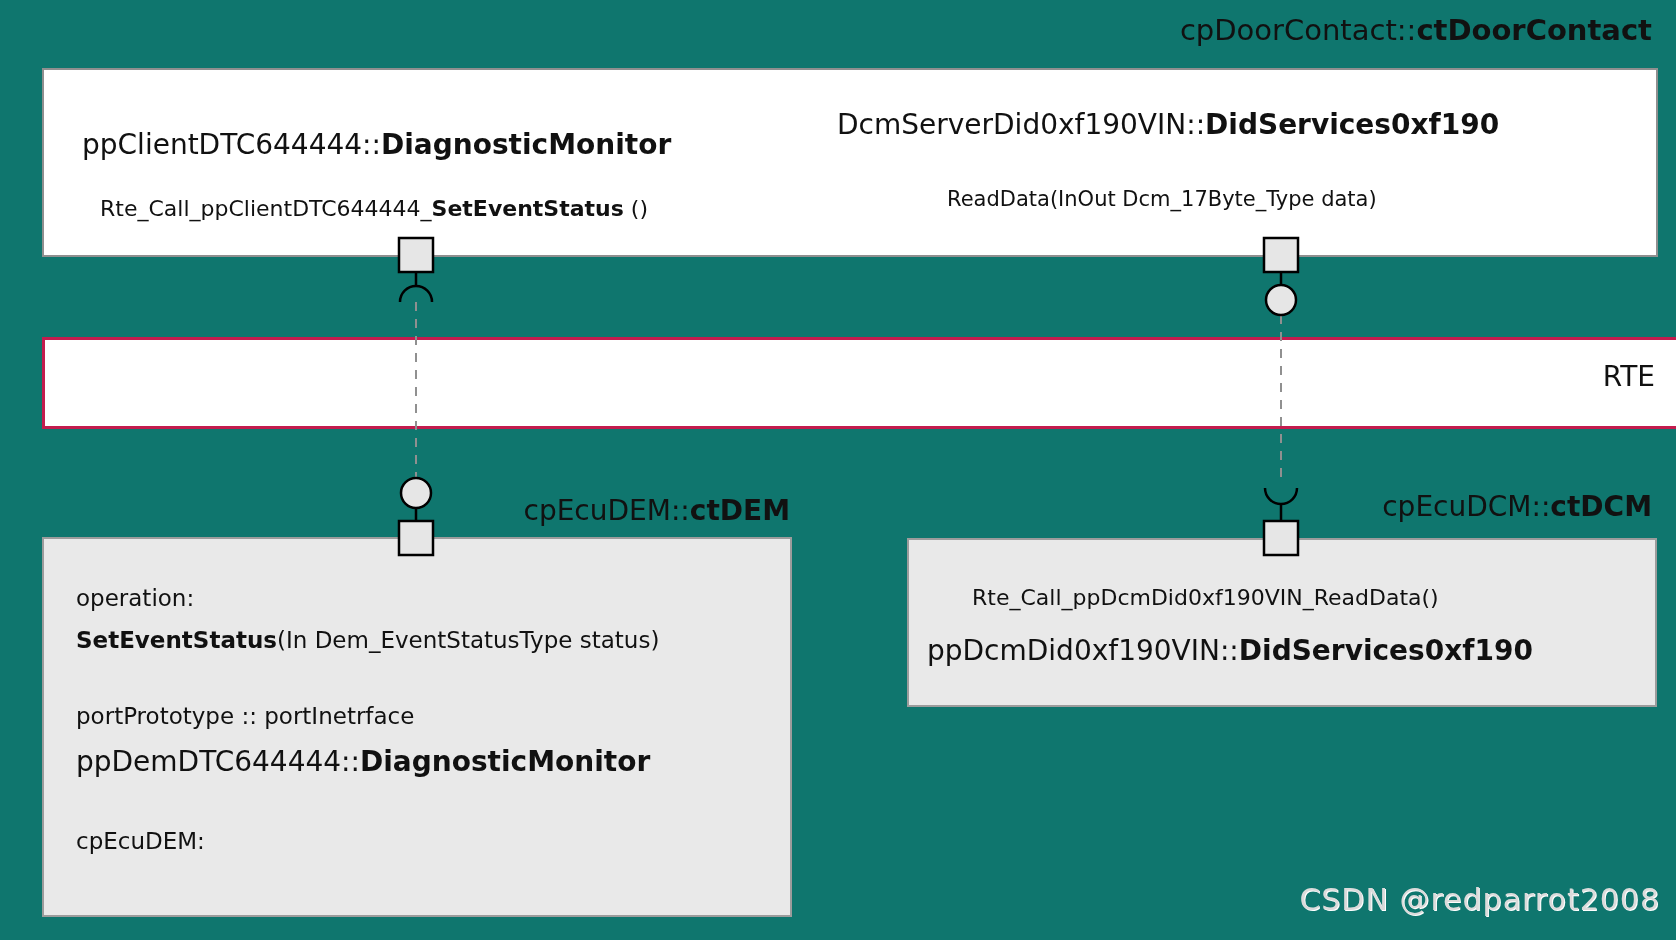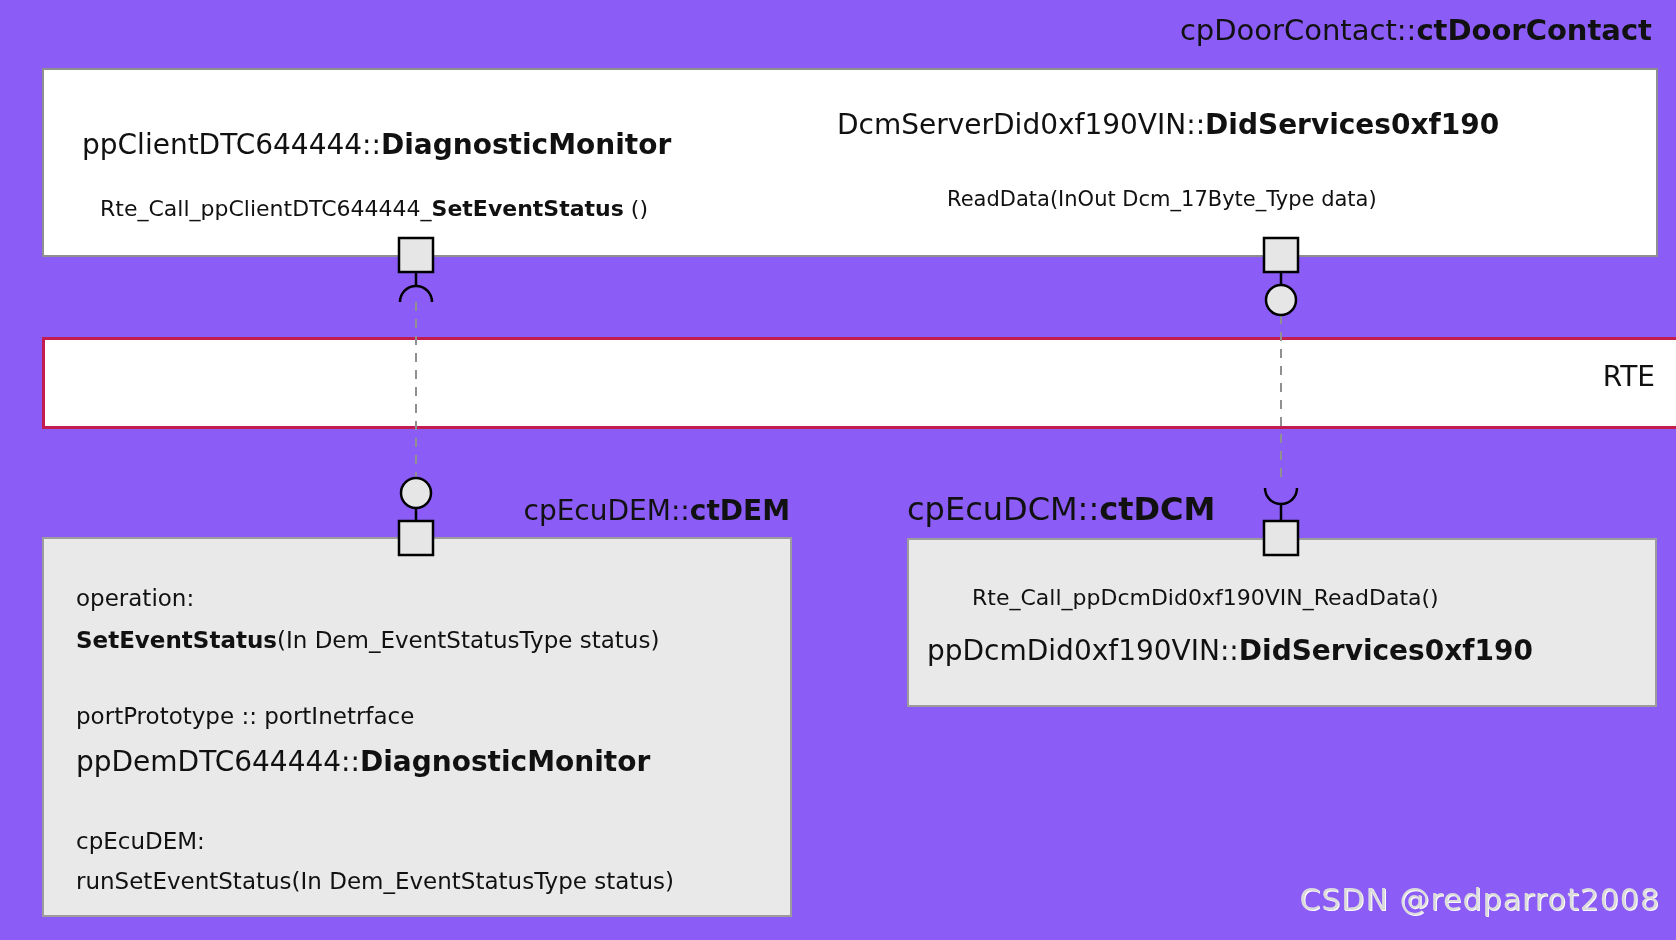--- a/index.html
+++ b/index.html
@@ -1,18 +1,18 @@
 <!DOCTYPE html>
 <html><head>
 <meta charset="utf-8">
 <style>
   html,body { margin:0; padding:0; background:#ffffff; }
   #canvas {
     position:relative; width:1676px; height:940px; overflow:hidden;
-    background:#8b5cf6; color:#111111;
+    background:#0f766e; color:#111111;
     font-family:"DejaVu Sans","Liberation Sans",sans-serif;
   }
   .abs { position:absolute; white-space:nowrap; }
   b, .bld { font-weight:bold; }
 
   
   .diagram-title { top:13px; right:24px; font-size:29px; }
 
   
   .top-box {
@@ -32,21 +32,21 @@
     padding-right:26px; box-sizing:content-box;
   }
   .rte-label { font-size:28px; margin-bottom:14px; }
 
   
   .ecu-box { background:#e9e9e9; border:2px solid #9c9c9c; }
   .dem-box { left:42px;  top:537px; width:746px; height:376px; }
   .dcm-box { left:907px; top:538px; width:746px; height:165px; }
 
   .lbl-dem-title { left:42px;  top:494px; width:748px; text-align:right; font-size:28px; }
-  .lbl-dcm-title { left:907px; top:490px; width:745px; text-align:left; font-size:32px; }
+  .lbl-dcm-title { left:907px; top:490px; width:745px; text-align:right; font-size:28px; }
 
   .dem-l1 { left:76px; top:585px; font-size:23px; }
   .dem-l2 { left:76px; top:627px; font-size:23px; }
   .dem-l3 { left:76px; top:703px; font-size:23px; }
   .dem-l4 { left:76px; top:745px; font-size:28px; }
   .dem-l5 { left:76px; top:828px; font-size:23px; }
   .dem-l6 { left:76px; top:868px; font-size:23px; }
 
   .dcm-l1 { left:972px; top:585px; font-size:22px; }
   .dcm-l2 { left:927px; top:628px; font-size:28px;margin-top:6px; }
@@ -82,21 +82,20 @@
   </div>
 
   <div class="abs ecu-box dem-box"></div>
   <div class="abs lbl-dem-title"><span>cpEcuDEM::</span><b>ctDEM</b></div>
 
   <div class="abs dem-l1">operation:</div>
   <div class="abs dem-l3">portPrototype :: portInetrface</div>
   <div class="abs dem-l2"><b>SetEventStatus</b><span>(In Dem_EventStatusType status)</span></div>
   <div class="abs dem-l4"><span>ppDemDTC644444::</span><b>DiagnosticMonitor</b></div>
   <div class="abs dem-l5">cpEcuDEM:</div>
-  <div class="abs dem-l6">runSetEventStatus(In Dem_EventStatusType status)</div>
 
   <div class="abs ecu-box dcm-box"></div>
   <div class="abs lbl-dcm-title"><span>cpEcuDCM::</span><b>ctDCM</b></div>
 
   <div class="abs dcm-l1">Rte_Call_ppDcmDid0xf190VIN_ReadData()</div>
   <div class="abs dcm-l2"><span>ppDcmDid0xf190VIN::</span><b>DidServices0xf190</b></div>
 
   <svg class="connector-layer" width="1676" height="940" viewBox="0 0 1676 940">
     <g>
       <line x1="416" y1="302" x2="416" y2="478" stroke="#909090" stroke-width="2" stroke-dasharray="9,8"></line>

